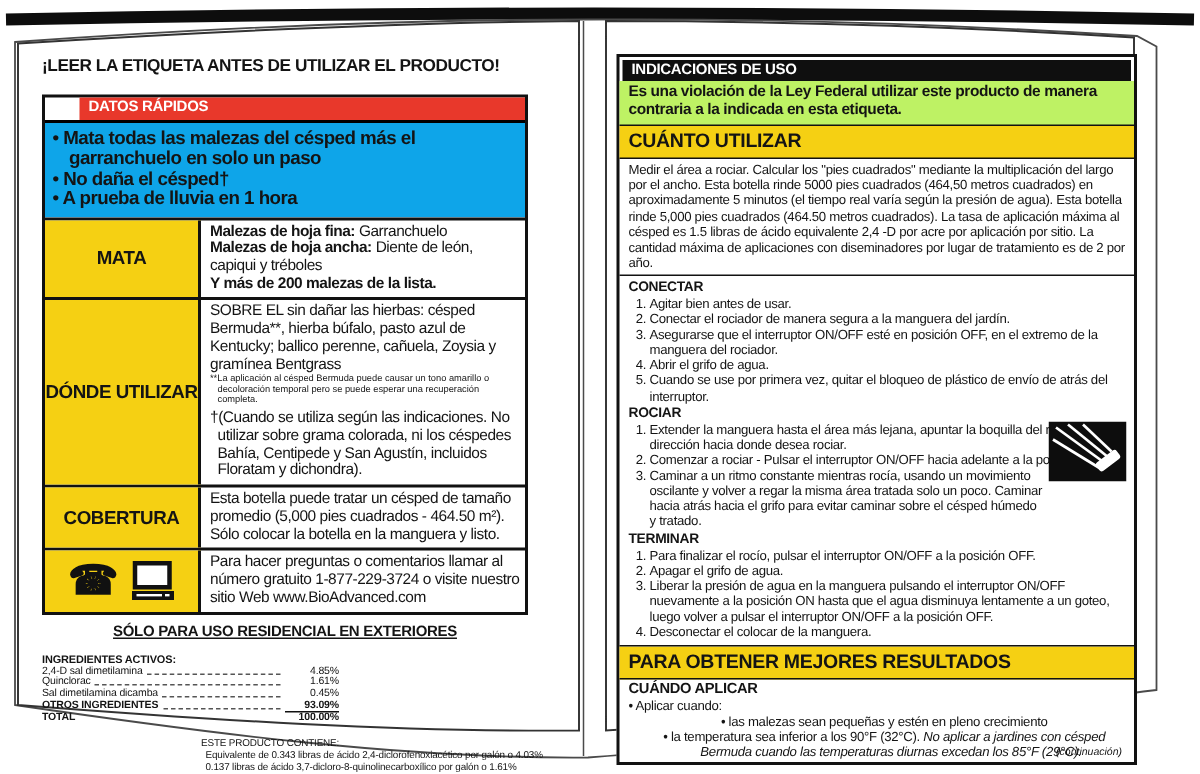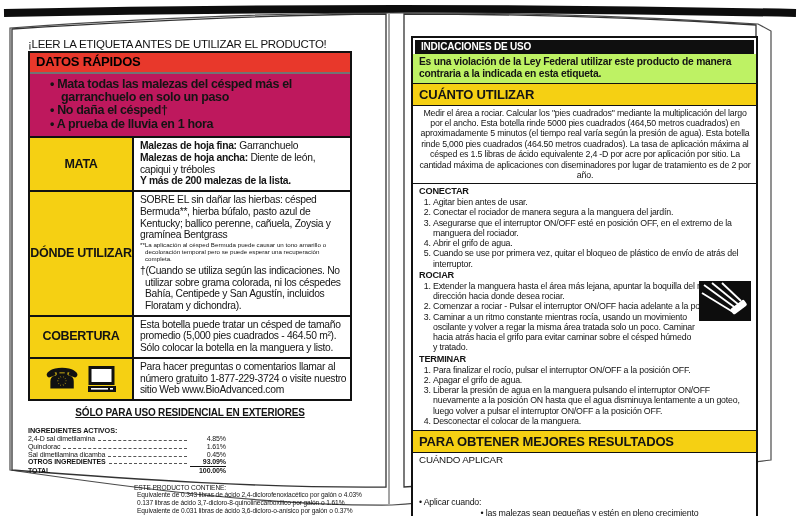--- a/index.html
+++ b/index.html
@@ -4,24 +4,24 @@
 <style>
   html,body { margin:0; padding:0; background:#fff; }
   .stage {
     position:relative; width:800px; height:516px; overflow:hidden;
     background:#fff; font-family:"Liberation Sans", sans-serif; color:#141414;
   }
   svg.booklet { position:absolute; left:0; top:0; z-index:0; }
 
   
   .left-content { position:absolute; left:28px; top:38px; width:324px; z-index:2; }
-  .warning { font-size:11.5px; font-weight:normal; letter-spacing:-0.3px; margin-bottom:1px; white-space:nowrap; }
+  .warning { font-size:11.5px; font-weight:bold; letter-spacing:-0.3px; margin-bottom:13px; white-space:nowrap; }
   .qf-box { border:2px solid #111; background:#fff; }
-  .qf-title { background:#e8382b; color:#000000; font-weight:bold; font-size:13px; line-height:1.2; padding:1px 6px 2px; letter-spacing:-0.2px; }
-  .qf-bullets { background:#be185d; border-top:2px solid #737373; padding:4px 4px 5px 20px; }
+  .qf-title { background:#e8382b; color:#ffffff; font-weight:bold; font-size:10px; line-height:1.2; padding:1px 6px 2px; letter-spacing:-0.2px;margin-left:23px; }
+  .qf-bullets { background:#0ea5e9; border-top:2px solid #000000; padding:4px 4px 5px 5px; }
   .qf-bullets .b { font-size:12.5px; font-weight:bold; line-height:1.07; letter-spacing:-0.35px; padding-left:11px; text-indent:-11px; }
   .qf-bullets .b::before { content:"• "; }
   .row { display:flex; border-top:2px solid #111; background:#fff; }
   .row .lbl { width:102px; flex:none; background:#f5d013; border-right:2px solid #111;
               display:flex; align-items:center; justify-content:center; text-align:center;
               font-weight:bold; font-size:12.5px; line-height:1.05; letter-spacing:-0.3px; }
   .row .val { flex:1; padding:2px 3px 3px 6px; font-size:10.3px; line-height:1.14; letter-spacing:-0.3px; }
   .row .val b { letter-spacing:-0.3px; }
   .tinynote { font-size:6.2px; line-height:1.12; letter-spacing:0; padding-left:5px; text-indent:-5px; margin-top:1px; }
   .dagnote { margin-top:2px; padding-left:5px; text-indent:-5px; }
@@ -42,31 +42,31 @@
 
   
   .right-content { position:absolute; left:411px; top:36px; width:347px; z-index:2; }
   .right-box { border:2px solid #111; background:#fff; }
   .ind-title { background:#0f0f0f; color:#fff; font-weight:bold; font-size:10px; letter-spacing:-0.2px; padding:1px 6px 2px; margin:2px 2px 0 2px; }
   .fed { background:#bef264; font-weight:bold; font-size:10.3px; line-height:1.15; letter-spacing:-0.25px; padding:2px 6px 3px; border-bottom:1.5px solid #111; }
   .ybar { background:#f5d013; border-bottom:1.5px solid #111; padding:1px 6px 2px; }
   .ybar + * { border-top:0; }
   .ybar .yt { font-weight:bold; font-size:13px; letter-spacing:-0.2px; }
   .ybar .sub { font-weight:bold; font-size:11px; letter-spacing:-0.2px; margin-left:14px; }
-  .howmuch { font-size:8.8px; line-height:1.18; letter-spacing:-0.2px; padding:2px 5px 3px 6px; border-bottom:1.5px solid #111;text-align:center; }
+  .howmuch { font-size:8.8px; line-height:1.18; letter-spacing:-0.2px; padding:2px 5px 3px 6px; border-bottom:1.5px solid #111; }
   .howto-steps { position:relative; padding:2px 4px 3px 6px; border-bottom:1.5px solid #111; }
   .steps { display:flex; font-size:8.8px; line-height:1.17; letter-spacing:-0.2px;flex-direction:column; }
   .steps .slabel { width:56px; flex:none; font-weight:bold; font-size:9.2px; letter-spacing:-0.2px; }
   .steps ol { margin:0 0 1px 0; padding-left:14px; flex:1; }
   .steps li { margin:0; }
   .steps.rociar li:nth-child(3) { padding-right:56px; }
   .spray-box { position:absolute; right:5px; top:97px; }
   .best-body { padding:1px 6px 3px; }
-  .cuando-title { font-weight:normal; font-size:9.8px; letter-spacing:-0.2px; }
-  .apl { font-size:8.8px; line-height:1.18; letter-spacing:-0.2px; padding-left:9px; text-indent:-9px;margin-top:32px; }
+  .cuando-title { font-weight:bold; font-size:9.8px; letter-spacing:-0.2px; }
+  .apl { font-size:8.8px; line-height:1.18; letter-spacing:-0.2px; padding-left:9px; text-indent:-9px; }
   .apl::before { content:"• "; }
   .apl-sub { font-size:8.8px; line-height:1.18; letter-spacing:-0.2px; margin-left:10px; padding-left:9px; text-indent:-9px;text-align:center; }
   .apl-sub::before { content:"• "; }
   .apl-sub .it { font-style:italic; }
   .cont { text-align:right; font-style:italic; font-size:7px; margin-top:-9px; padding-right:2px; }
 </style>
 </head>
 <body>
 
 <div class="stage">

